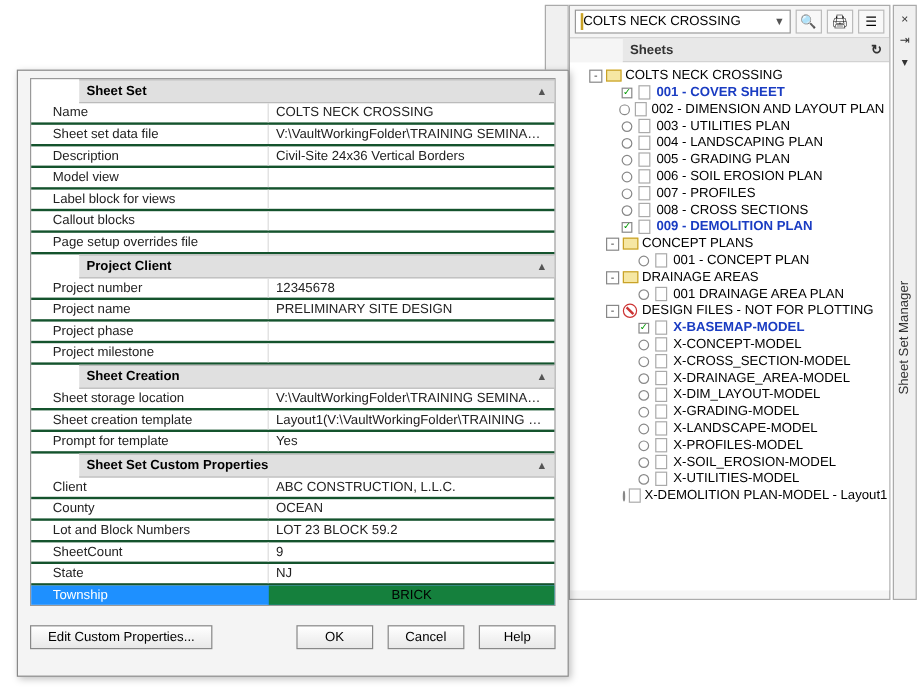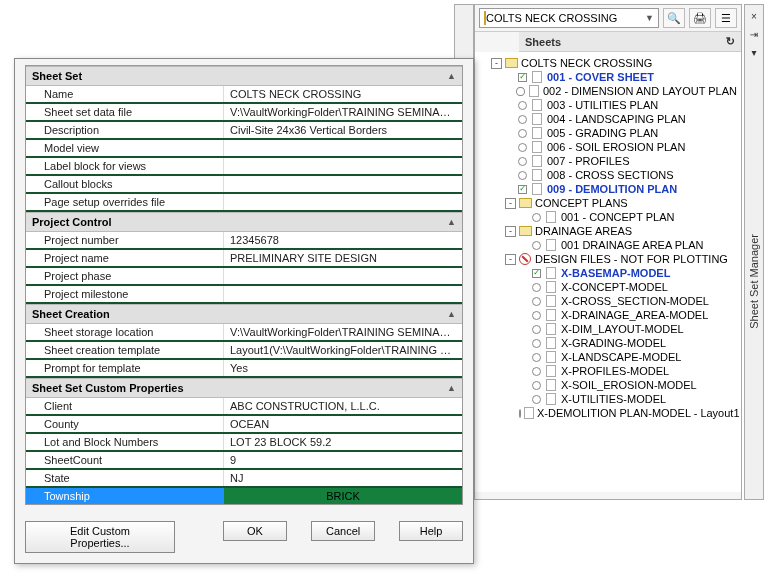--- a/index.html
+++ b/index.html
@@ -33,30 +33,30 @@
 .ind1 { padding-left: 10px; } .ind2 { padding-left: 24px; } .ind3 { padding-left: 38px; }
 
 
 .dialog { position: absolute; left: 14px; top: 58px; width: 460px; height: 506px; border: 1px solid #888; background: #f4f4f4; box-shadow: 2px 2px 6px rgba(0,0,0,0.25); }
 .title-bar { height: 28px; background: linear-gradient(#fff,#eee); display: flex; align-items: center; padding: 0 6px; border-bottom: 1px solid #bbb; }
 .title-icon { width: 14px; height: 14px; margin-right: 6px; background: #d33; border: 1px solid #a22; display:inline-block;}
 .title-text { flex: 1; color: #333; }
 .close-x { width: 40px; height: 18px; border: 1px solid #aaa; background: #f9f9f9; text-align: center; line-height: 16px; color:#555; font-size: 10px; }
 .dialog-body { padding: 6px 10px; }
 .grid { border: 1px solid #999; background: #fff; }
-.sect-head { background: #e0e0e0; font-weight: bold; padding: 3px 6px; display: flex; align-items: center; justify-content: space-between; border-top: 1px solid #bbb; border-bottom: 1px solid #bbb; }
+.sect-head { background: #e0e0e0; font-weight: bold; padding: 3px 6px; display: flex; align-items: center; justify-content: space-between; border-top: 1px solid #bbb; border-bottom: 1px solid #bbb; margin-left: 40px; }
 .sect-head .caret2 { font-size: 9px; color: #555; }
 .row { display: flex; border-bottom: 2px solid #14532d; }
 .row:last-child { border-bottom: none; }
 .row .k { width: 198px; padding: 2px 6px 2px 18px; border-right: 1px solid #ddd; color: #222; overflow: hidden; text-overflow: ellipsis; white-space: nowrap; }
 .row .v { flex: 1; padding: 2px 6px; color: #222; overflow: hidden; text-overflow: ellipsis; white-space: nowrap; }
 .row.selected { background: #1e90ff; color: #fff; }
 .row.selected .k, .row.selected .v { color: #fff; border-right-color: #1e90ff; }
 .row.selected .v { background: #15803d; color: #000; text-align: center; }
-.dialog-buttons { display: flex; gap: 24px; padding: 10px 10px 10px 10px; align-items: flex-start; }
+.dialog-buttons { display: flex; gap: 12px; padding: 10px 10px 10px 10px; align-items: flex-end; }
 .btn { border: 1px solid #888; background: linear-gradient(#fff,#e8e8e8); padding: 3px 14px; min-width: 64px; text-align: center; cursor: pointer; }
 .btn.wide { min-width: 140px; }
 .spacer { flex: 1; }
 .side-btn { width: 14px; height: 14px; display:flex; align-items:center; justify-content:center; font-size:10px; color:#333;}
 </style>
 </head>
 <body>
 
 <div class="ssm-side-tabs-left">
   <span class="vlabel">Sheet List</span>
@@ -325,21 +325,21 @@
         </div>
         <div class="row">
           <div class="k">Callout blocks</div>
           <div class="v"></div>
         </div>
         <div class="row">
           <div class="k">Page setup overrides file</div>
           <div class="v"></div>
         </div>
         <div class="sect-head">
-          <span>Project Control</span>
+          <span>Project Client</span>
           <span class="caret2">▲</span>
         </div>
         <div class="row">
           <div class="k">Project number</div>
           <div class="v">12345678</div>
         </div>
         <div class="row">
           <div class="k">Project name</div>
           <div class="v">PRELIMINARY SITE DESIGN</div>
         </div>

